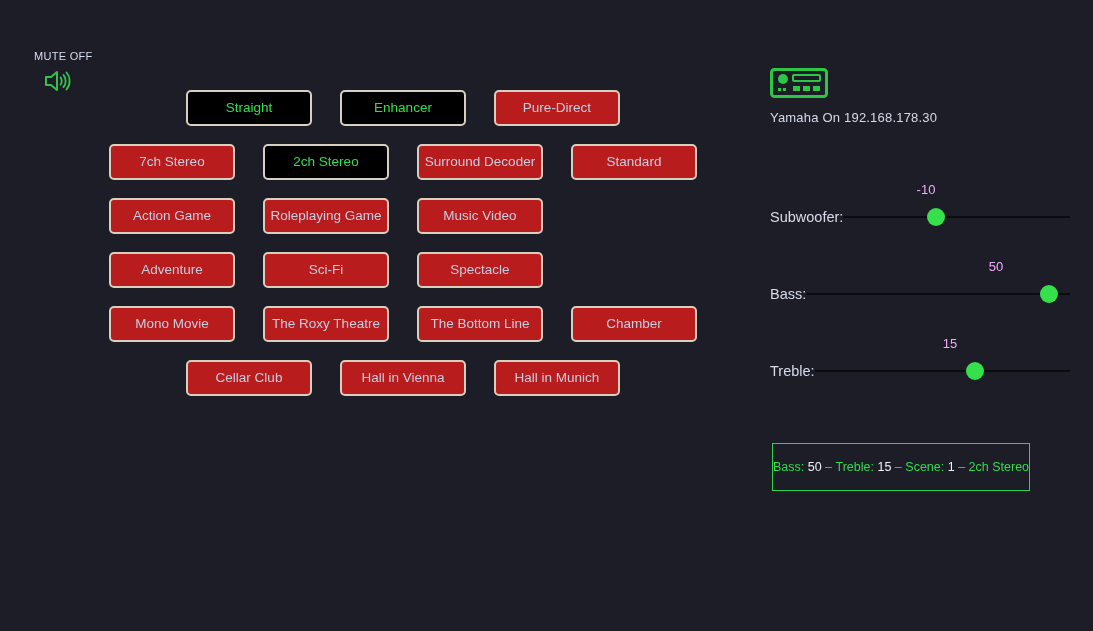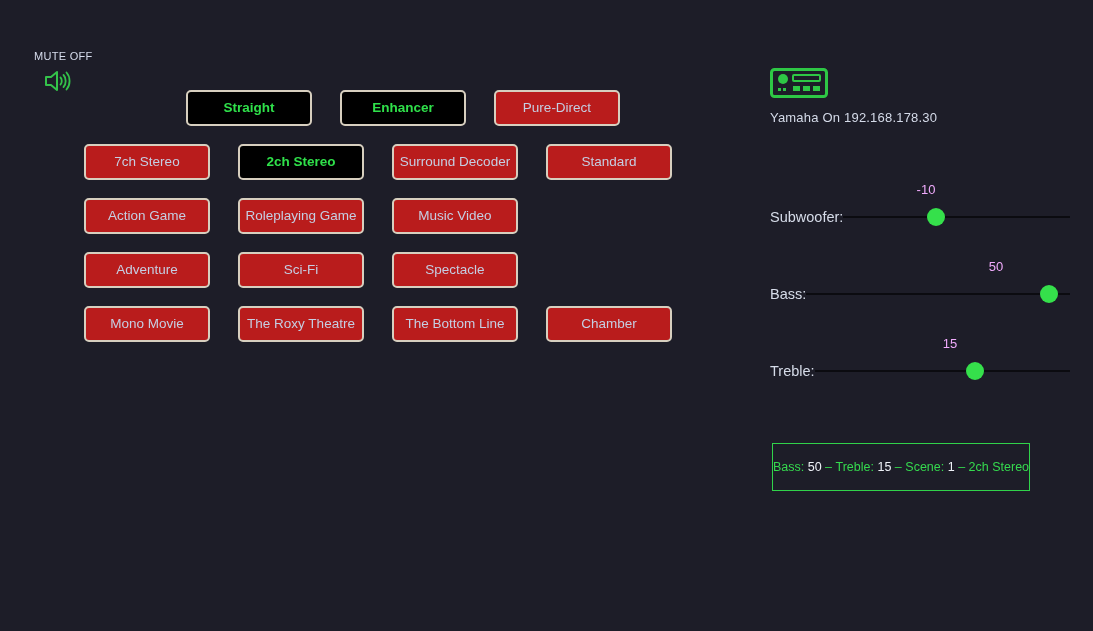--- a/index.html
+++ b/index.html
@@ -43,21 +43,21 @@
   }
   .btn-row {
     display: flex;
     gap: 28px;
     margin-bottom: 18px;
   }
   .btn-row.row-top {
     padding-left: 186px;
   }
   .btn-row.row-grid {
-    padding-left: 84px;
+    padding-left: 109px;
   }
   .btn-row.row-bottom {
     padding-left: 186px;
     margin-top: 6px;
   }
   .prog-btn {
     box-sizing: border-box;
     width: 126px;
     height: 36px;
     border: 2px solid #d7cfbf;
@@ -72,21 +72,21 @@
     cursor: pointer;
     padding: 0;
   }
   .row-top .prog-btn,
   .row-bottom .prog-btn {
     width: 126px;
   }
   .prog-btn.active {
     background: #000000;
     color: #2fe04a;
-    font-weight: bold;
+    font-weight: normal;
   }
 
   
   #device-panel {
     position: absolute;
     left: 770px;
     top: 68px;
     width: 290px;
     text-align: left;
   }
@@ -218,20 +218,25 @@
     <button class="prog-btn">Spectacle</button>
   </div>
 
   <div class="btn-row row-grid">
     <button class="prog-btn">Mono Movie</button>
     <button class="prog-btn">The Roxy Theatre</button>
     <button class="prog-btn">The Bottom Line</button>
     <button class="prog-btn">Chamber</button>
   </div>
 
+  <div class="btn-row row-bottom">
+    <button class="prog-btn">Cellar Club</button>
+    <button class="prog-btn">Hall in Vienna</button>
+    <button class="prog-btn">Hall in Munich</button>
+  </div>
 
 </div>
 
 <div id="device-panel">
   <div id="device-icon-wrap">
     <svg width="58" height="30" viewBox="0 0 58 30" fill="none">
       <rect x="1.5" y="1.5" width="55" height="27" rx="3" stroke="#2ec745" stroke-width="3"></rect>
       <circle cx="13" cy="11" r="5" fill="#2ec745"></circle>
       <rect x="8" y="20" width="3" height="3" fill="#2ec745"></rect>
       <rect x="13" y="20" width="3" height="3" fill="#2ec745"></rect>

